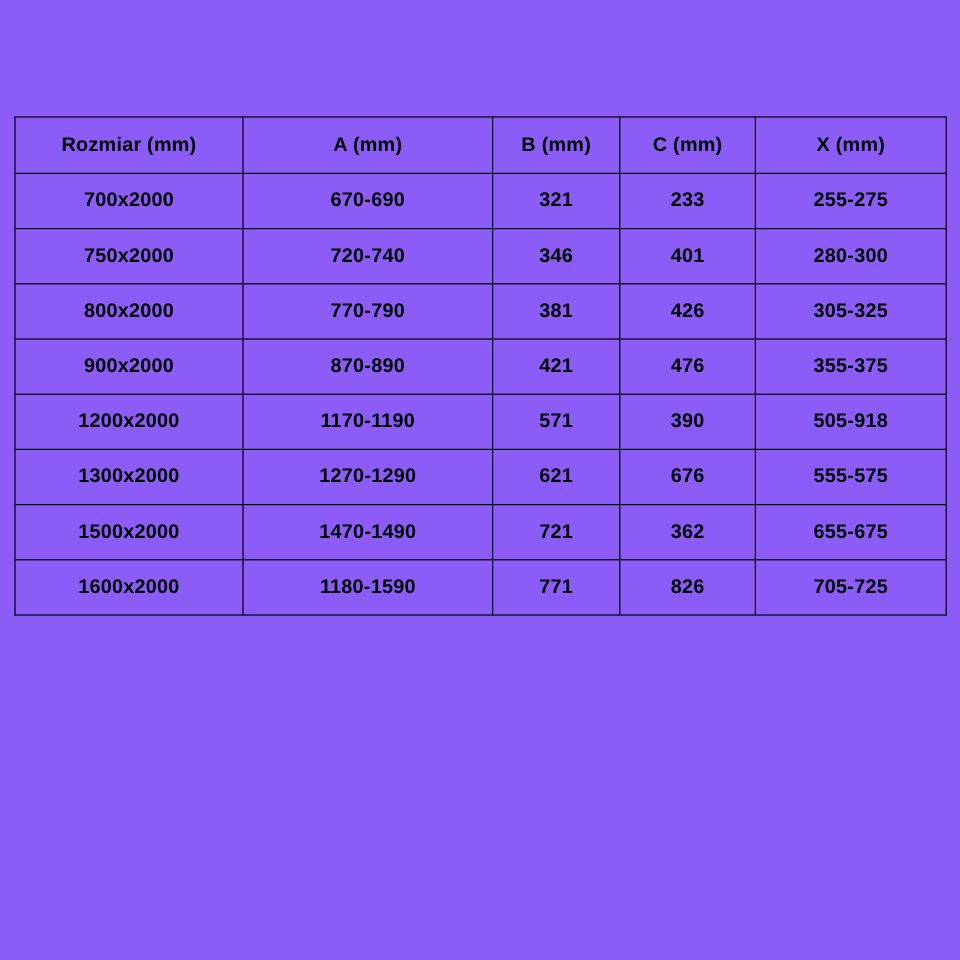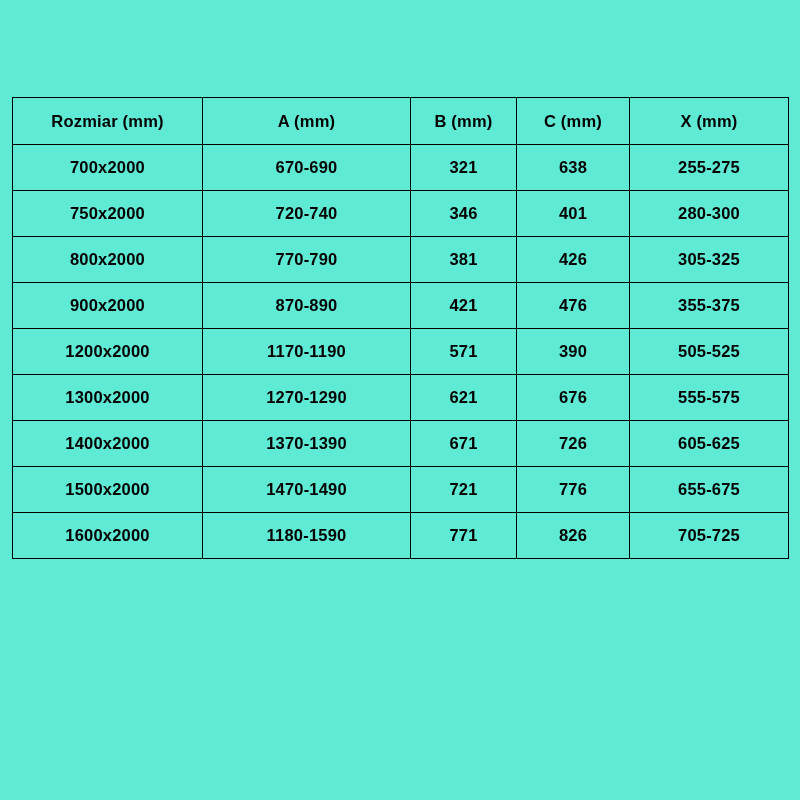--- a/index.html
+++ b/index.html
@@ -10,21 +10,21 @@
     background: #ffffff;
   }
   body {
     font-family: "Liberation Sans", sans-serif;
     color: #000000;
   }
   .sheet {
     width: 800px;
     height: 800px;
     position: relative;
-    background: #5eead4;
+    background: #8b5cf6;
     box-sizing: border-box;
   }
   .table-wrap {
     position: absolute;
     left: 12px;
     top: 97px;
     width: 776px;
   }
   table.size-table {
     border-collapse: collapse;
@@ -74,21 +74,21 @@
           <th>B (mm)</th>
           <th>C (mm)</th>
           <th>X (mm)</th>
         </tr>
       </thead>
       <tbody>
         <tr>
           <td>700x2000</td>
           <td>670-690</td>
           <td>321</td>
-          <td>638</td>
+          <td>233</td>
           <td>255-275</td>
         </tr>
         <tr>
           <td>750x2000</td>
           <td>720-740</td>
           <td>346</td>
           <td>401</td>
           <td>280-300</td>
         </tr>
         <tr>
@@ -103,41 +103,34 @@
           <td>870-890</td>
           <td>421</td>
           <td>476</td>
           <td>355-375</td>
         </tr>
         <tr>
           <td>1200x2000</td>
           <td>1170-1190</td>
           <td>571</td>
           <td>390</td>
-          <td>505-525</td>
+          <td>505-918</td>
         </tr>
         <tr>
           <td>1300x2000</td>
           <td>1270-1290</td>
           <td>621</td>
           <td>676</td>
           <td>555-575</td>
         </tr>
         <tr>
-          <td>1400x2000</td>
-          <td>1370-1390</td>
-          <td>671</td>
-          <td>726</td>
-          <td>605-625</td>
-        </tr>
-        <tr>
           <td>1500x2000</td>
           <td>1470-1490</td>
           <td>721</td>
-          <td>776</td>
+          <td>362</td>
           <td>655-675</td>
         </tr>
         <tr>
           <td>1600x2000</td>
           <td>1180-1590</td>
           <td>771</td>
           <td>826</td>
           <td>705-725</td>
         </tr>
       </tbody>

